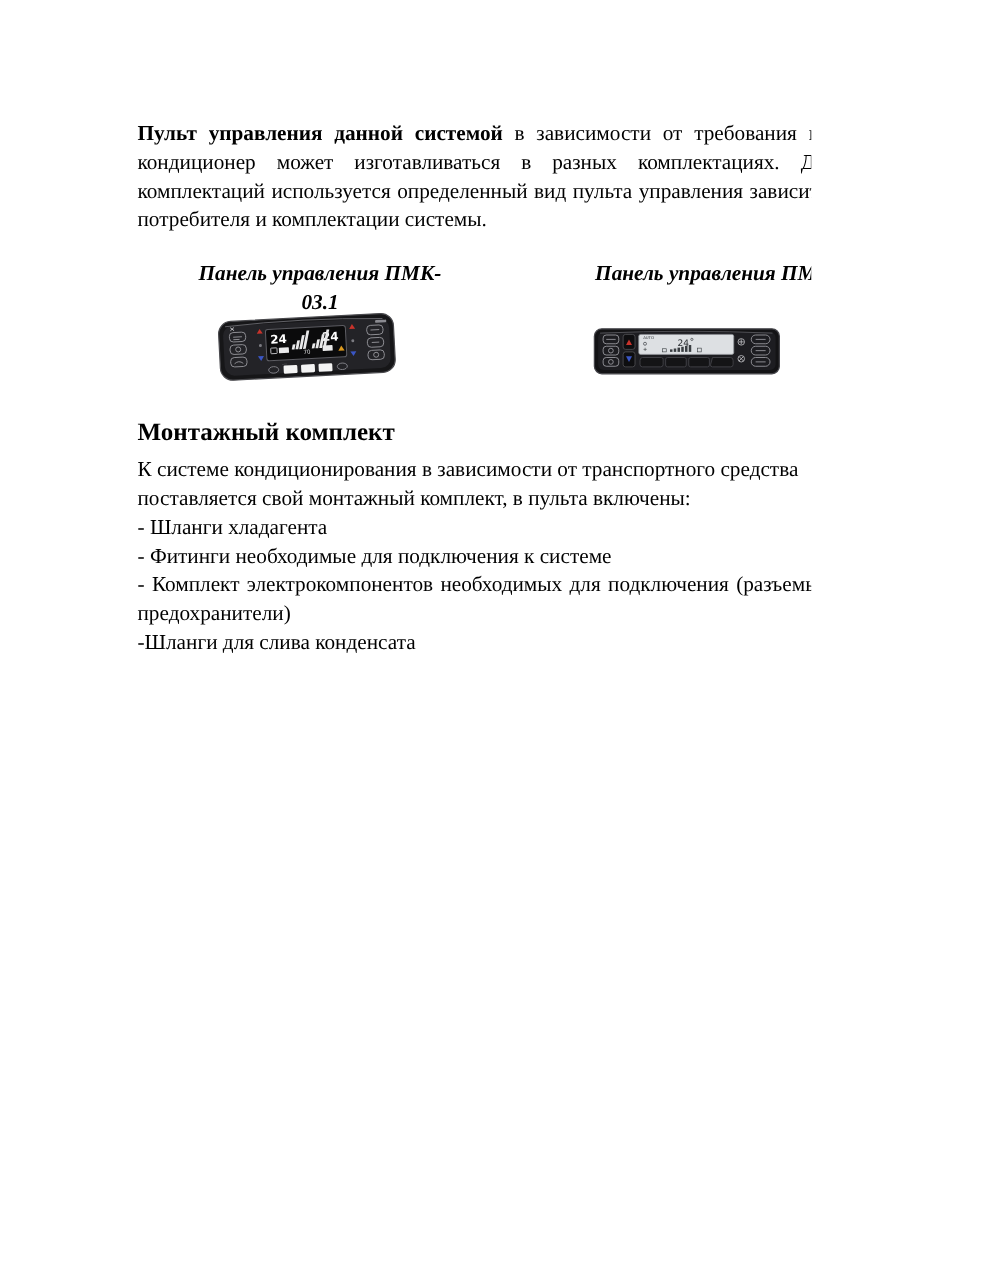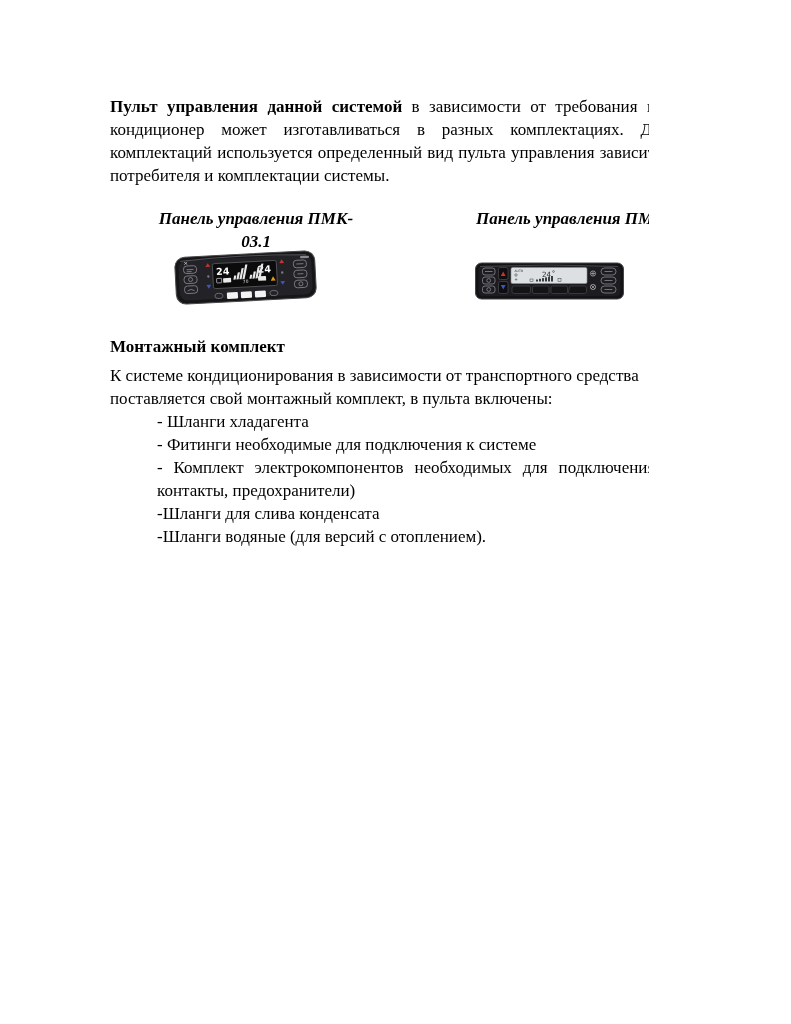--- a/index.html
+++ b/index.html
@@ -17,24 +17,24 @@
   }
   p{margin:0;}
   .intro{text-align:justify;}
   .captions-row{display:flex;margin-top:20px;font-weight:bold;font-style:italic;}
   .cap1{margin-left:26px;width:240px;text-align:center;}
   .cap2{margin-left:30px;width:280px;text-align:right;}
   .cap-line{display:block;}
   .panels-row{position:relative;height:82px;}
   .panel1-fig{position:absolute;left:63px;top:-5px;width:145px;height:58px;transform:rotate(-3deg);}
   .panel2-fig{position:absolute;left:364px;top:5px;width:152px;height:44px;}
-  .kit-heading{font-weight:bold;font-size:17px;line-height:23px;margin:0;}
+  .kit-heading{font-weight:bold;font-size:20px;line-height:23px;margin:0;}
   .kit-intro{margin-top:6px;}
   .kit-list{margin:0;padding:0;list-style:none;}
-  .kit-list li{line-height:23px;text-align:justify;text-align-last:left;margin-left:47px;}
+  .kit-list li{line-height:23px;text-align:justify;text-align-last:left;}
   svg{display:block;}
 </style>
 </head>
 <body>
 
 <div class="page">
   <div class="content">
 
     <p class="intro"><b>Пульт управления данной системой</b><span> в зависимости от требования потребителя кондиционер может изготавливаться в разных комплектациях. Для разных комплектаций используется определенный вид пульта управления зависит от запроса потребителя и комплектации системы.</span></p>
 
@@ -181,17 +181,16 @@
     <p class="kit-intro">
       <span class="cap-line">К системе кондиционирования в зависимости от транспортного средства</span>
       <span class="cap-line">поставляется свой монтажный комплект, в пульта включены:</span>
     </p>
 
     <ul class="kit-list">
       <li>- Шланги хладагента</li>
       <li>- Фитинги необходимые для подключения к системе</li>
       <li>- Комплект электрокомпонентов необходимых для подключения (разъемы, контакты, предохранители)</li>
       <li>-Шланги для слива конденсата</li>
-      <li>-Шланги водяные (для версий с отоплением).</li>
     </ul>
 
   </div>
 </div>
 
 </body></html>

